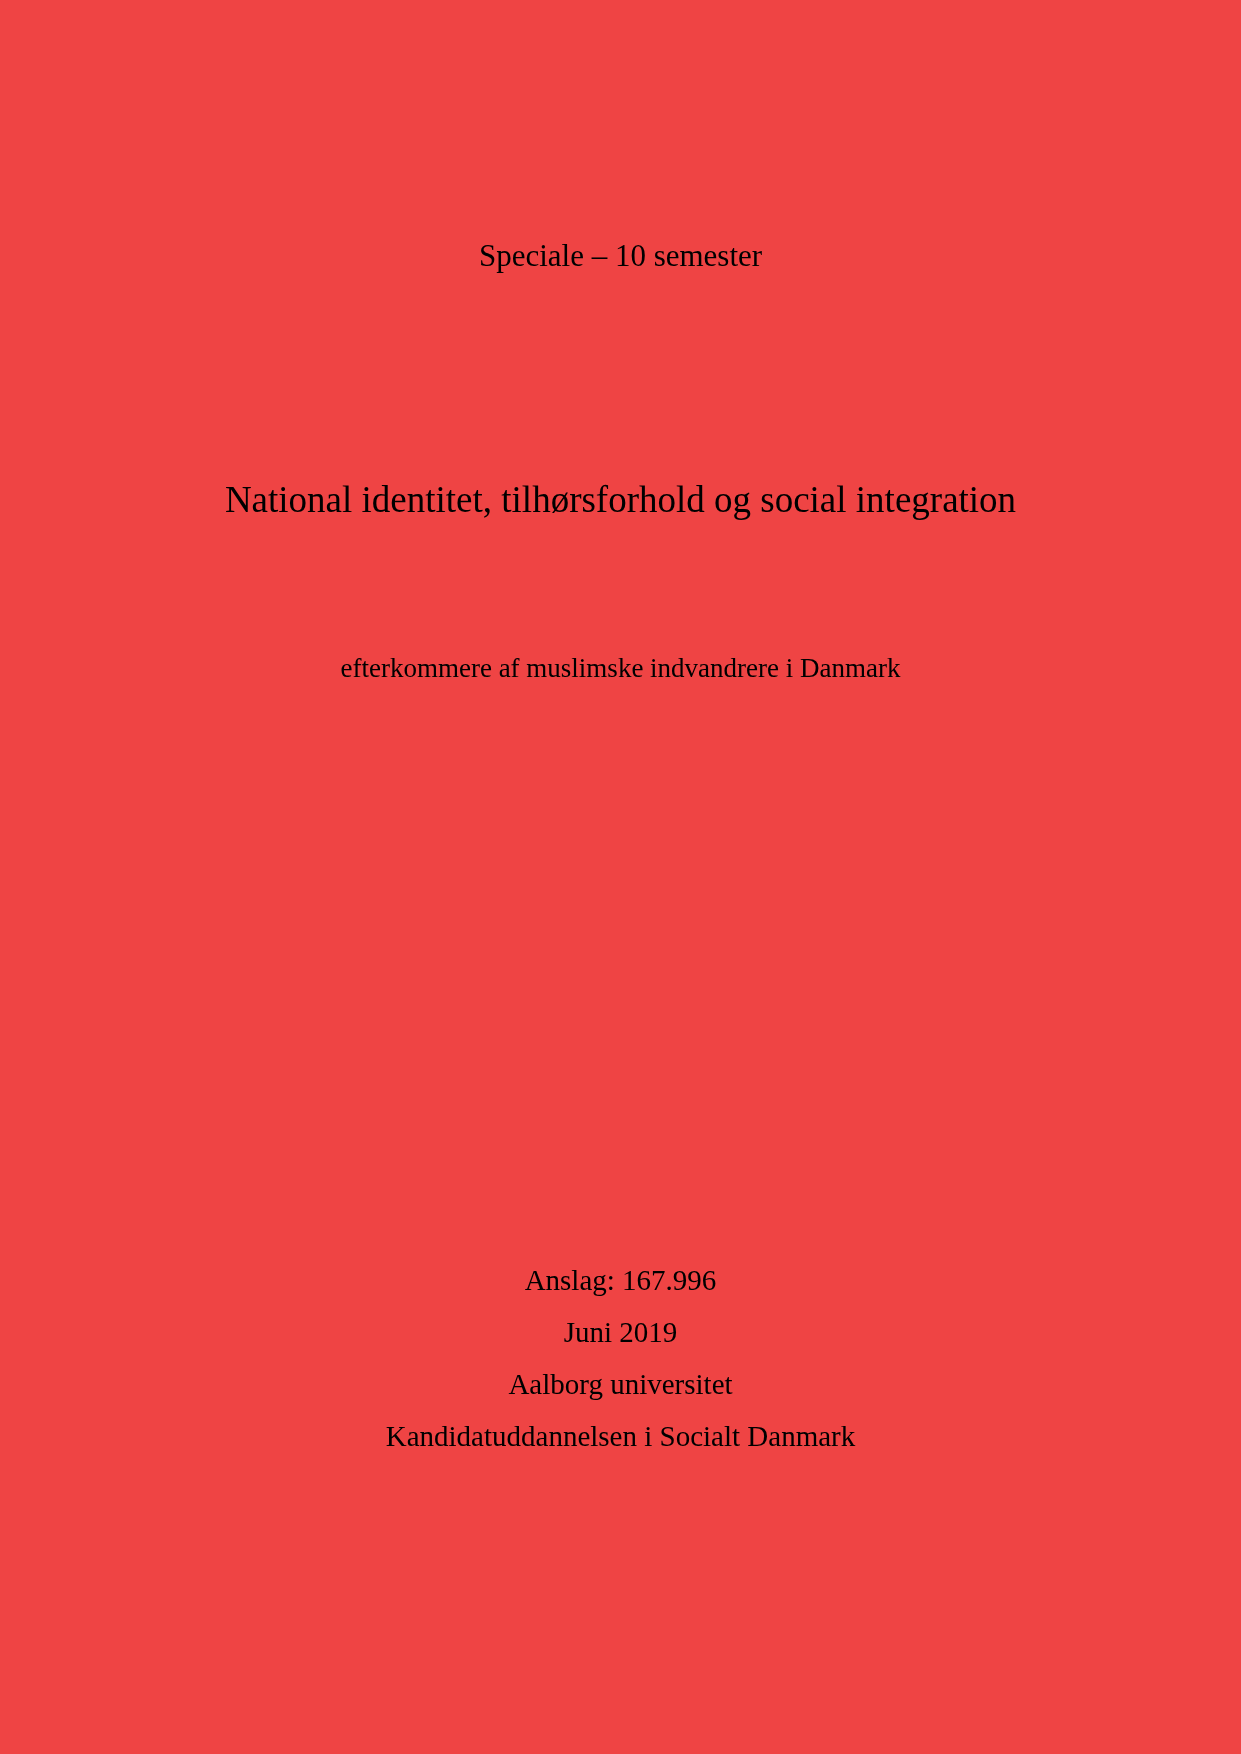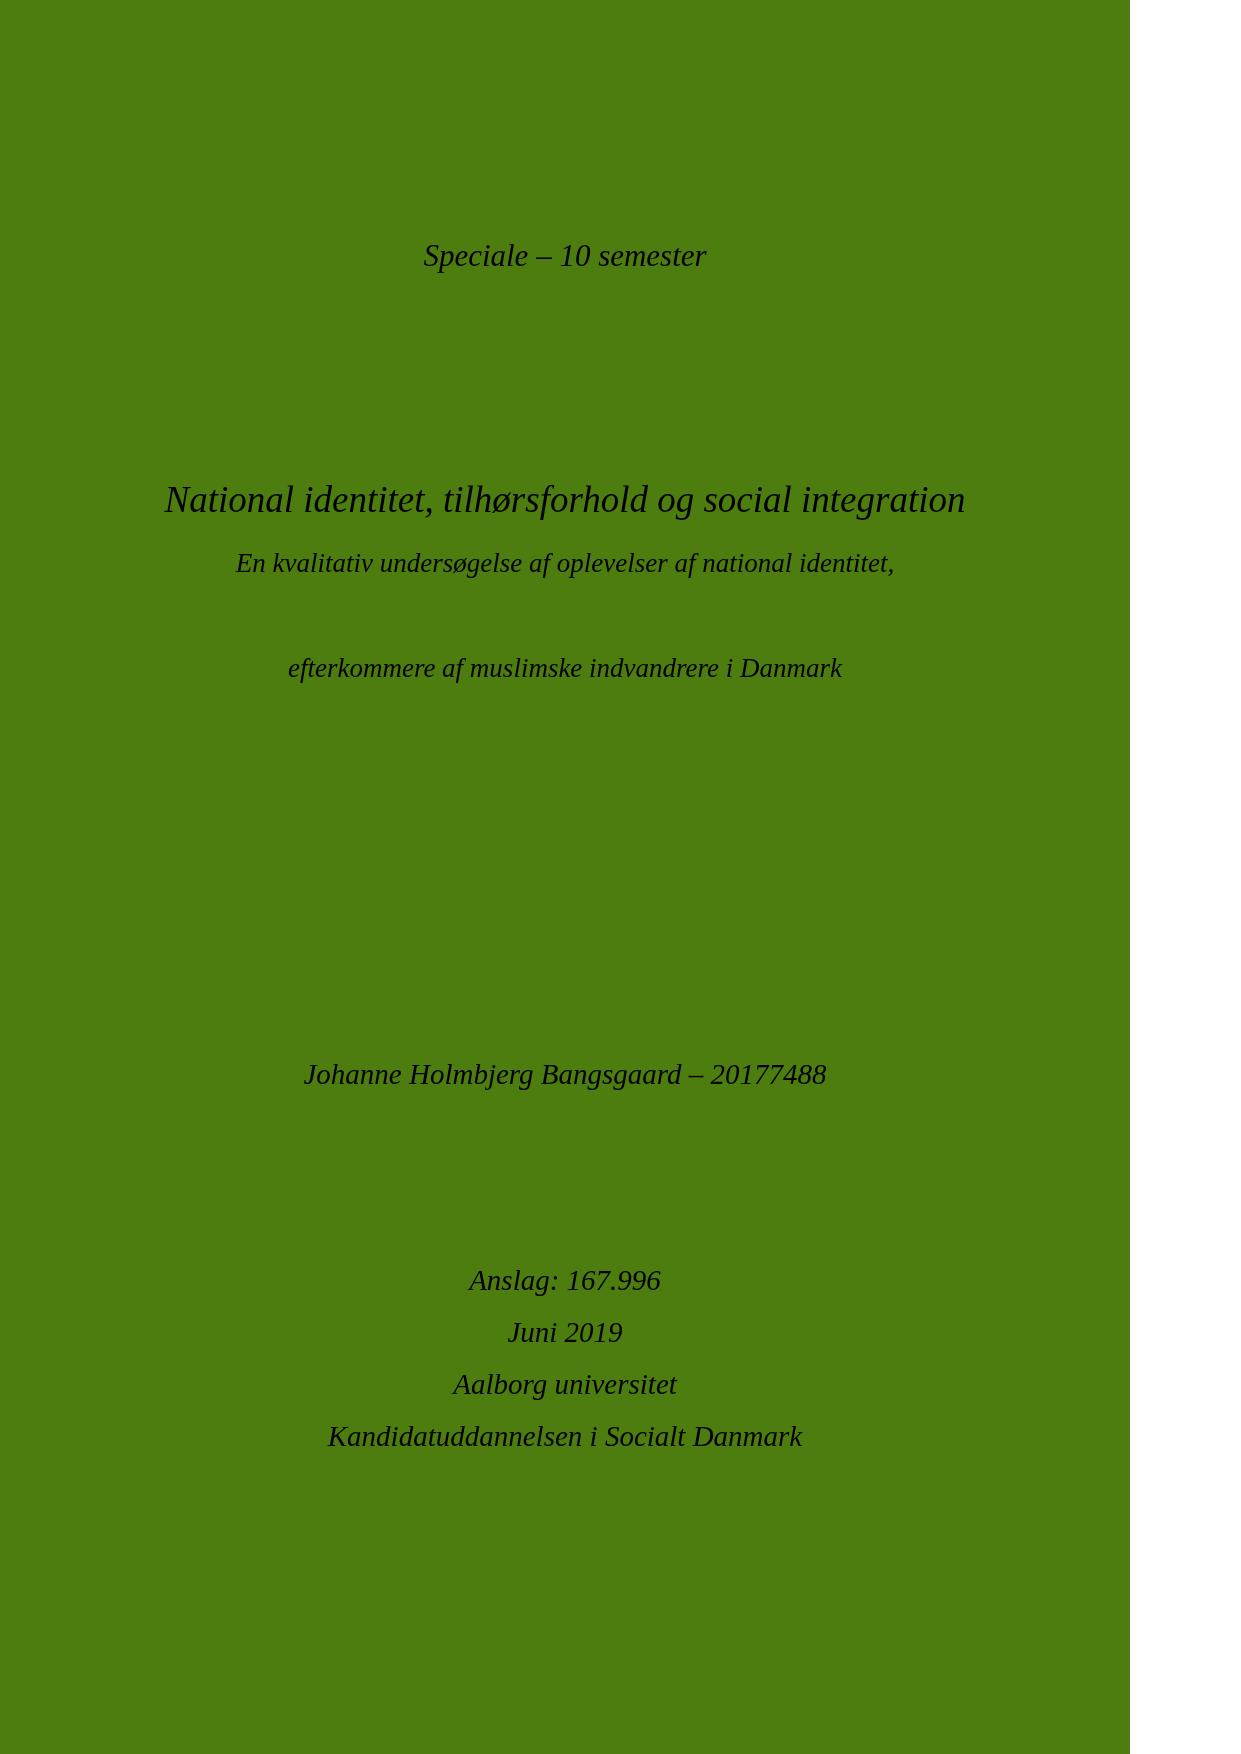--- a/index.html
+++ b/index.html
@@ -3,25 +3,24 @@
   <meta charset="utf-8">
   <style>
     * { margin: 0; padding: 0; box-sizing: border-box; }
     html, body {
       background: #ffffff;
       font-family: "Liberation Serif", "DejaVu Serif", serif;
       color: #000000;
     }
     .page {
       position: relative;
-      width: 1130px;
+      width: 1241px;
       height: 1754px;
-      background: #4d7c0f;
+      background: #ef4444;
       overflow: hidden;
-      font-style: italic;
     }
     .line {
       position: absolute;
       left: 0;
       width: 100%;
       text-align: center;
       color: #000000;
       white-space: nowrap;
     }
     .doc-header {
@@ -56,24 +55,22 @@
   </style>
 </head>
 <body>
 
 <div class="page">
 
   <div class="line doc-header">Speciale – 10 semester</div>
 
   <div class="line doc-title">National identitet, tilhørsforhold og social integration</div>
 
-  <div class="line subtitle subtitle-0">En kvalitativ undersøgelse af oplevelser af national identitet,</div>
   <div class="line subtitle subtitle-2">efterkommere af muslimske indvandrere i Danmark</div>
 
 
-  <div class="line author">Johanne Holmbjerg Bangsgaard – 20177488</div>
 
   <div class="line detail detail-0">Anslag: 167.996</div>
   <div class="line detail detail-1">Juni 2019</div>
   <div class="line detail detail-2">Aalborg universitet</div>
   <div class="line detail detail-3">Kandidatuddannelsen i Socialt Danmark</div>
 
 </div>
 
 </body></html>

